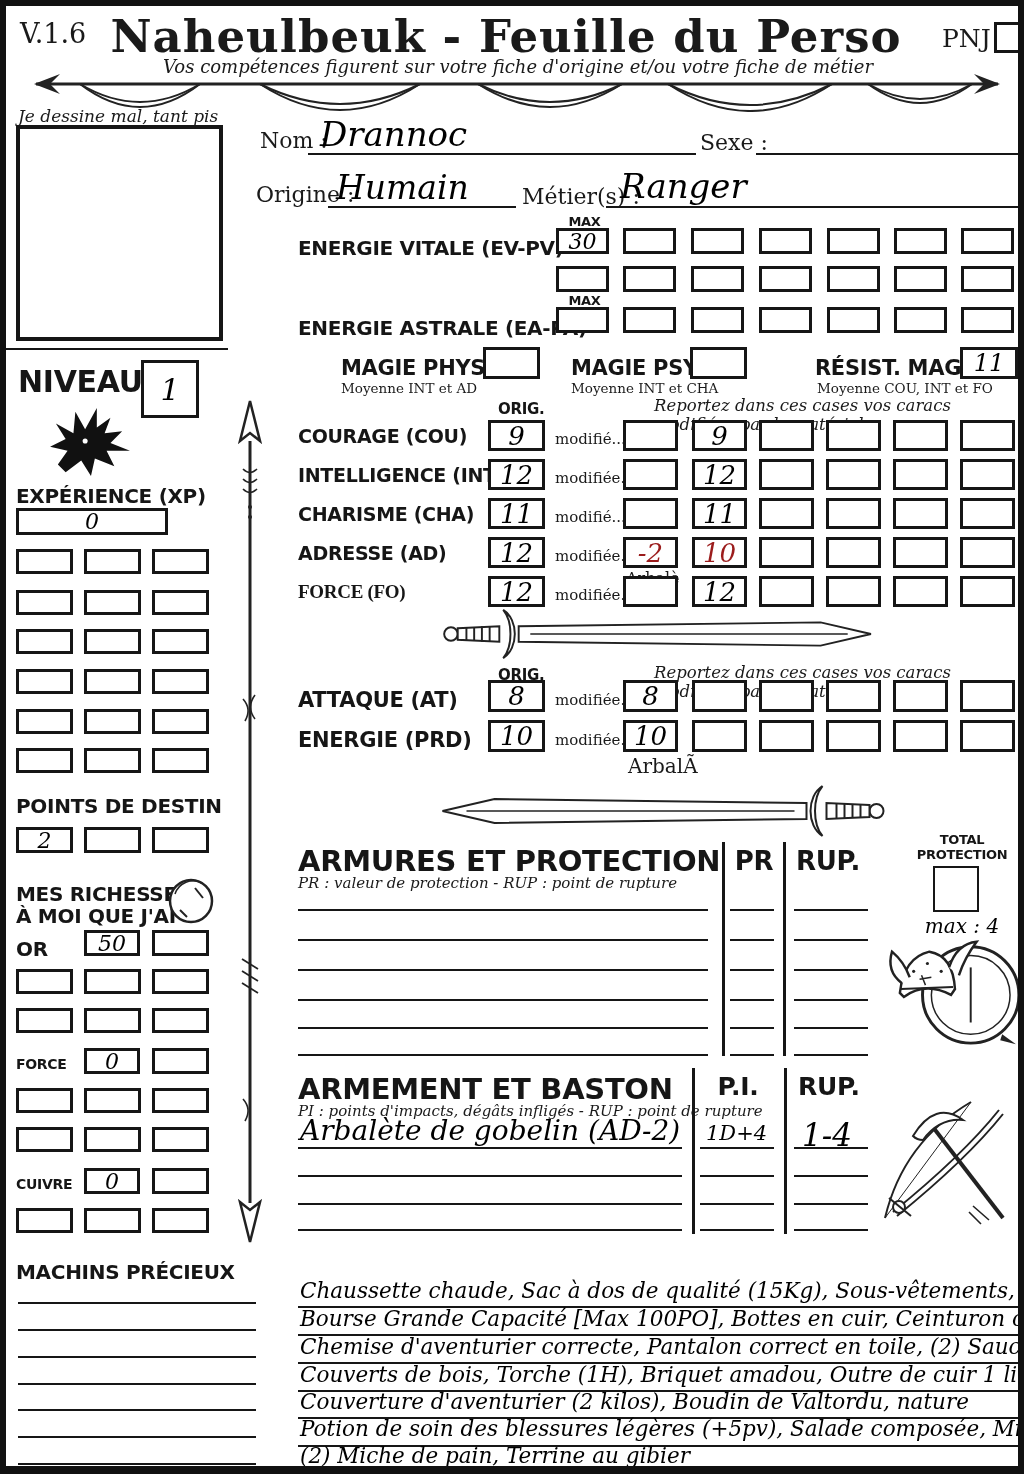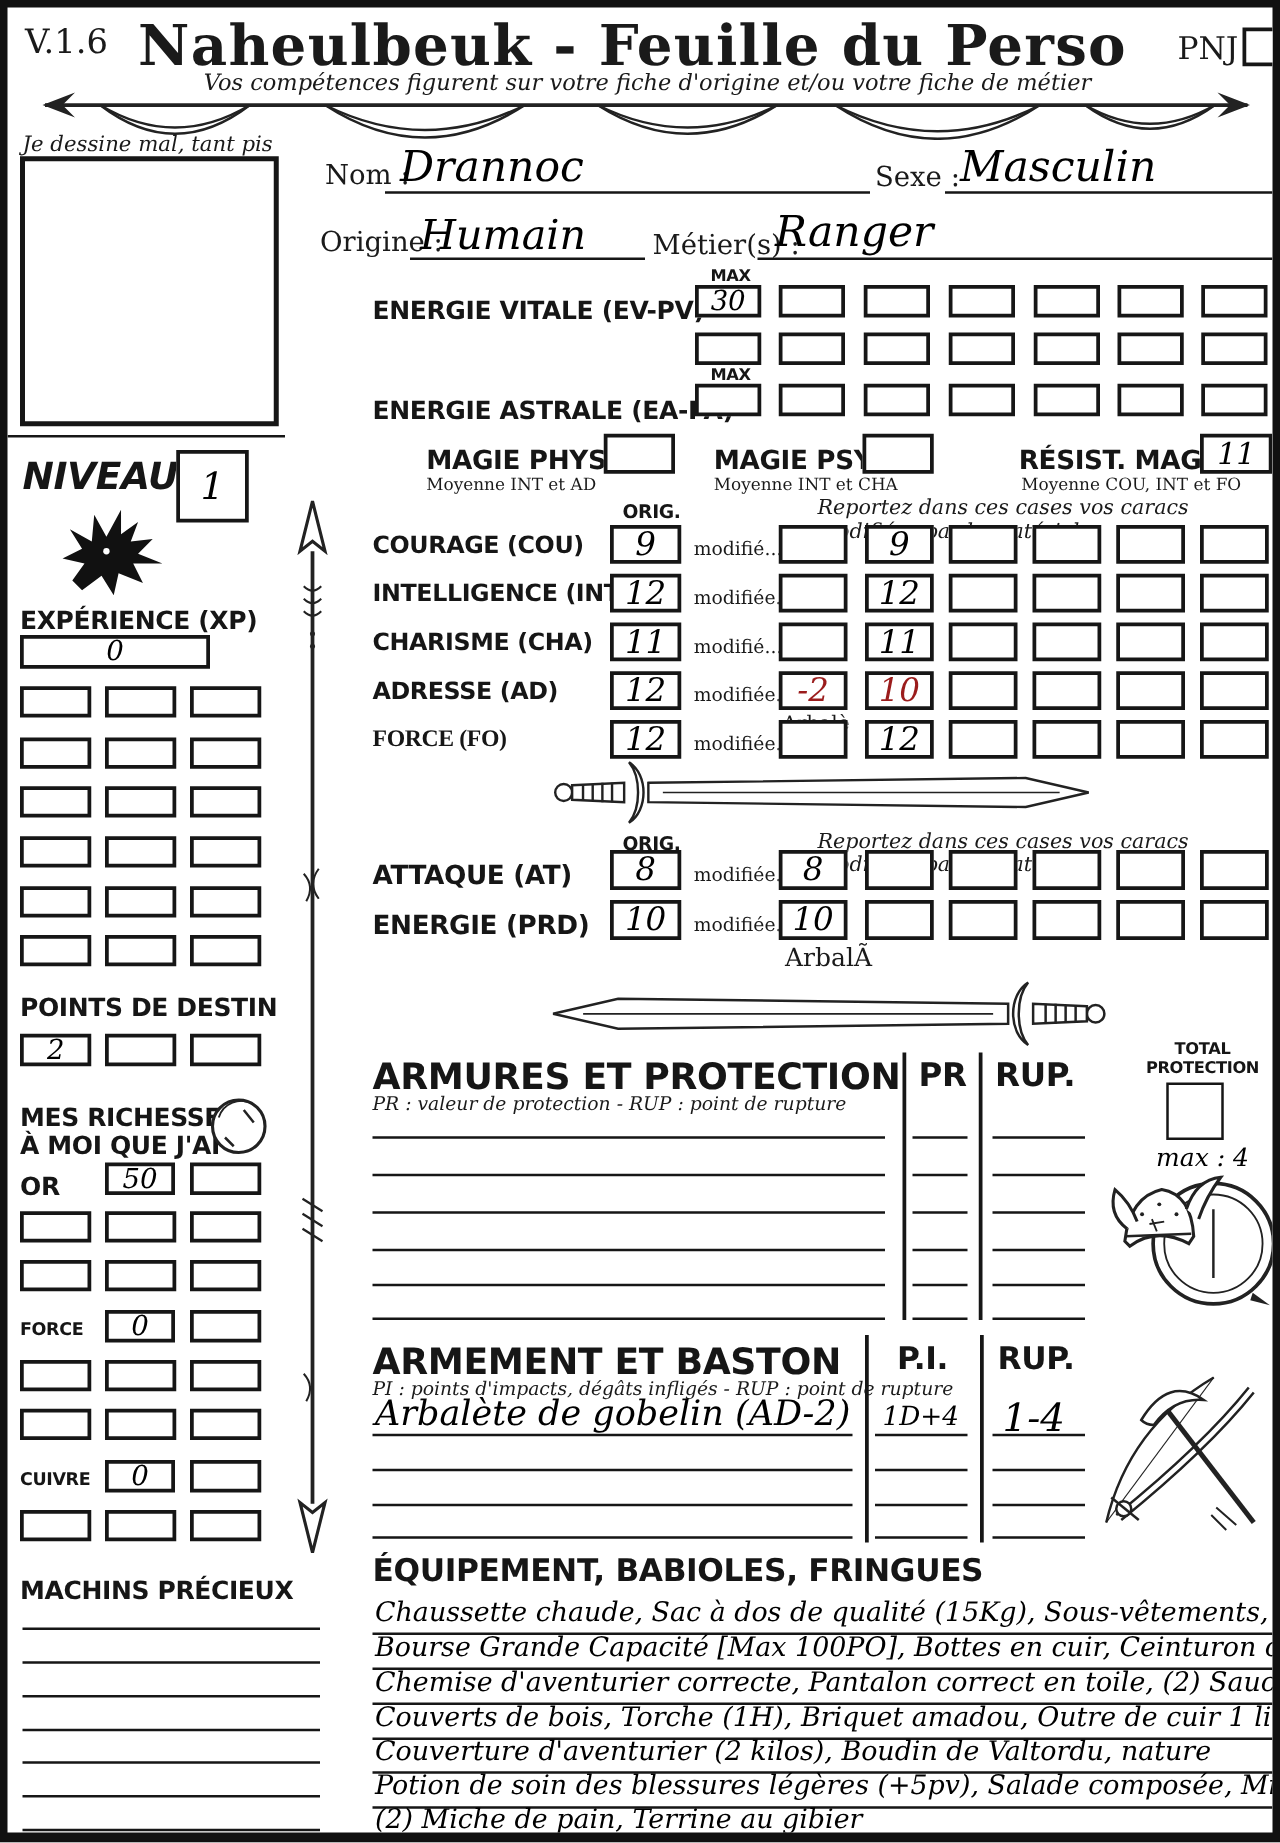--- a/index.html
+++ b/index.html
@@ -46,21 +46,21 @@
         <path d="M858,12 Q910,42 962,12"></path>
     </g>
     <path d="M24,12 L50,2 L40,12 L50,22 Z" fill="#222"></path>
     <path d="M990,12 L964,2 L974,12 L964,22 Z" fill="#222"></path>
   </svg>
 
   <div class="abs cali" style="left:12px;top:100px;font-size:17px;">Je dessine mal, tant pis</div>
   <div class="box box4" style="left:10px;top:119px;width:207px;height:216px;"></div>
   <div class="line" style="left:0;top:342px;width:222px;"></div>
 
-  <div class="abs heavy" style="left:12px;top:358px;font-size:30px;font-style:italic;">NIVEAU</div>
+  <div class="abs heavy" style="left:12px;top:358px;font-size:30px;">NIVEAU</div>
   <div class="box" style="left:135px;top:354px;width:58px;height:58px;">
     <span class="hw" style="font-size:30px;">1</span>
   </div>
 
   <svg class="abs" style="left:38px;top:398px;" width="92" height="76" viewBox="0 0 90 78">
     <path fill="#111" d="M12,62 L22,48 L4,44 L20,36 L10,20 L28,30 L30,8 L40,26 L52,4 L52,24 L66,14 L60,30 L78,28 L66,40 L86,48 L62,48 L70,64 L50,56 L46,74 L36,58 L20,70 Z"></path>
     <circle cx="40" cy="38" r="2.6" fill="#fff"></circle>
   </svg>
 
   <div class="abs heavy" style="left:10px;top:478px;font-size:20px;">EXPÉRIENCE (XP)</div>
@@ -155,21 +155,20 @@
     <path d="M8,560 L24,570 M8,572 L24,582 M8,584 L24,594" stroke="#222" stroke-width="1.8"></path>
     <path d="M9,700 Q18,710 11,722" fill="none" stroke="#222" stroke-width="1.6"></path>
     <path d="M16,843 L26,803 L16,811 L6,803 Z" fill="#fff" stroke="#222" stroke-width="2.5"></path>
   </svg>
 
   <div class="abs cal" style="left:254px;top:122px;font-size:22px;">Nom :</div>
   <div class="line" style="left:302px;top:147px;width:388px;"></div>
   <div class="abs hw" style="left:314px;top:108px;font-size:34px;">Drannoc</div>
   <div class="abs cal" style="left:694px;top:124px;font-size:22px;">Sexe :</div>
   <div class="line" style="left:750px;top:147px;width:262px;"></div>
-  <div class="abs hw" style="left:762px;top:108px;font-size:34px;">Masculin</div>
 
   <div class="abs cal" style="left:250px;top:176px;font-size:22px;">Origine :</div>
   <div class="line" style="left:322px;top:200px;width:188px;"></div>
   <div class="abs hw" style="left:330px;top:162px;font-size:33px;">Humain</div>
   <div class="abs cal" style="left:516px;top:178px;font-size:22px;">Métier(s) :</div>
   <div class="line" style="left:600px;top:200px;width:412px;"></div>
   <div class="abs hw" style="left:614px;top:160px;font-size:34px;">Ranger</div>
 
   <div class="abs heavy" style="left:292px;top:230px;font-size:20px;">ENERGIE VITALE (EV-PV)</div>
   <div class="abs heavy ctr" style="left:552px;top:208px;width:53px;font-size:13px;">MAX</div>
@@ -438,21 +437,20 @@
       <path d="M20,120 C52,94 94,58 126,18"></path>
       <path d="M24,124 C56,98 98,62 130,22"></path>
       <circle cx="26" cy="115" r="6" fill="#fff"></circle>
       <line x1="16" y1="106" x2="38" y2="124"></line>
       <line x1="130" y1="126" x2="56" y2="30" stroke-width="4"></line>
       <path d="M40,44 Q62,8 90,28 Q66,26 50,48 Q44,48 40,44 Z" fill="#fff"></path>
       <path d="M96,120 L108,132 M100,114 L116,128" stroke-width="1.6"></path>
     </g>
   </svg>
 
-  <div class="abs heavy" style="left:292px;top:1236px;font-size:25px;">ÉQUIPEMENT, BABIOLES, FRINGUES</div>
   <div class="abs hw" style="left:294px;top:1272px;font-size:21.5px;">Chaussette chaude, Sac à dos de qualité (15Kg), Sous-vêtements, Écuelle</div>
   <div class="line" style="left:292px;top:1300px;width:720px;"></div>
   <div class="abs hw" style="left:294px;top:1300px;font-size:21.5px;">Bourse Grande Capacité [Max 100PO], Bottes en cuir, Ceinturon cuir</div>
   <div class="line" style="left:292px;top:1328px;width:720px;"></div>
   <div class="abs hw" style="left:294px;top:1328px;font-size:21.5px;">Chemise d'aventurier correcte, Pantalon correct en toile, (2) Saucisson</div>
   <div class="line" style="left:292px;top:1356px;width:720px;"></div>
   <div class="abs hw" style="left:294px;top:1356px;font-size:21.5px;">Couverts de bois, Torche (1H), Briquet amadou, Outre de cuir 1 litre</div>
   <div class="line" style="left:292px;top:1384px;width:720px;"></div>
   <div class="abs hw" style="left:294px;top:1383px;font-size:21.5px;">Couverture d'aventurier (2 kilos), Boudin de Valtordu, nature</div>
   <div class="line" style="left:292px;top:1411px;width:720px;"></div>

